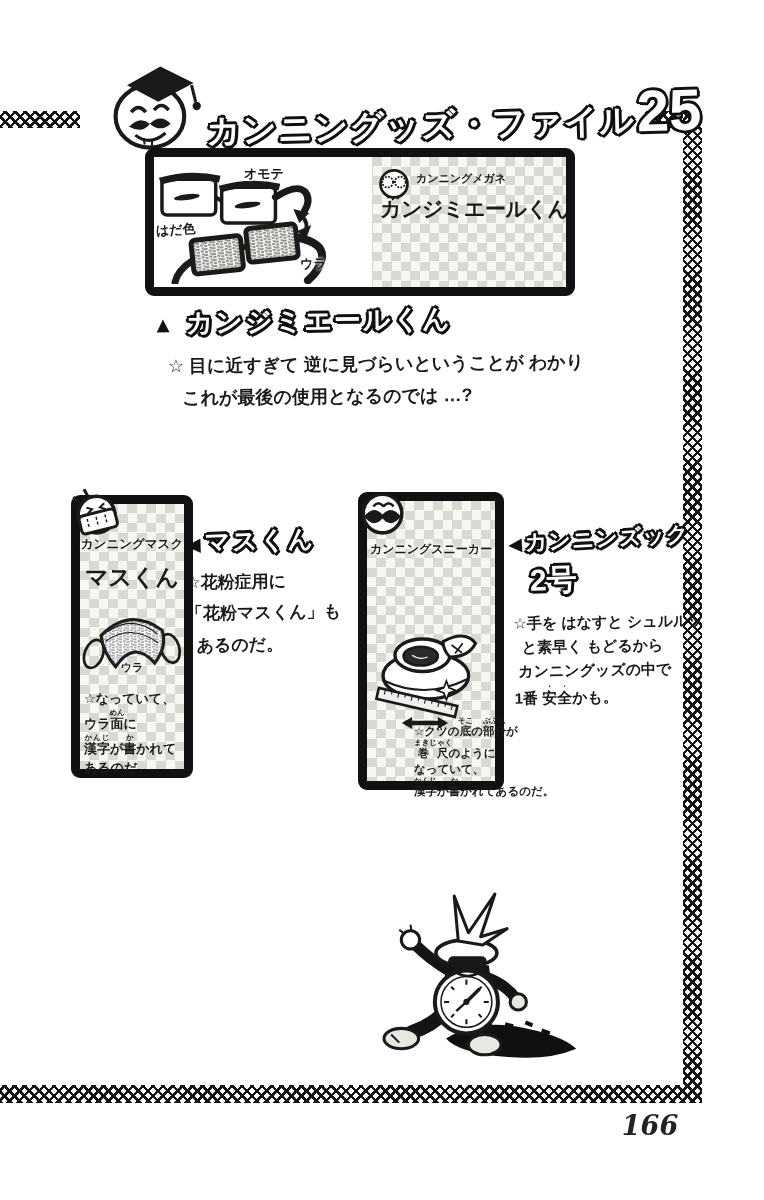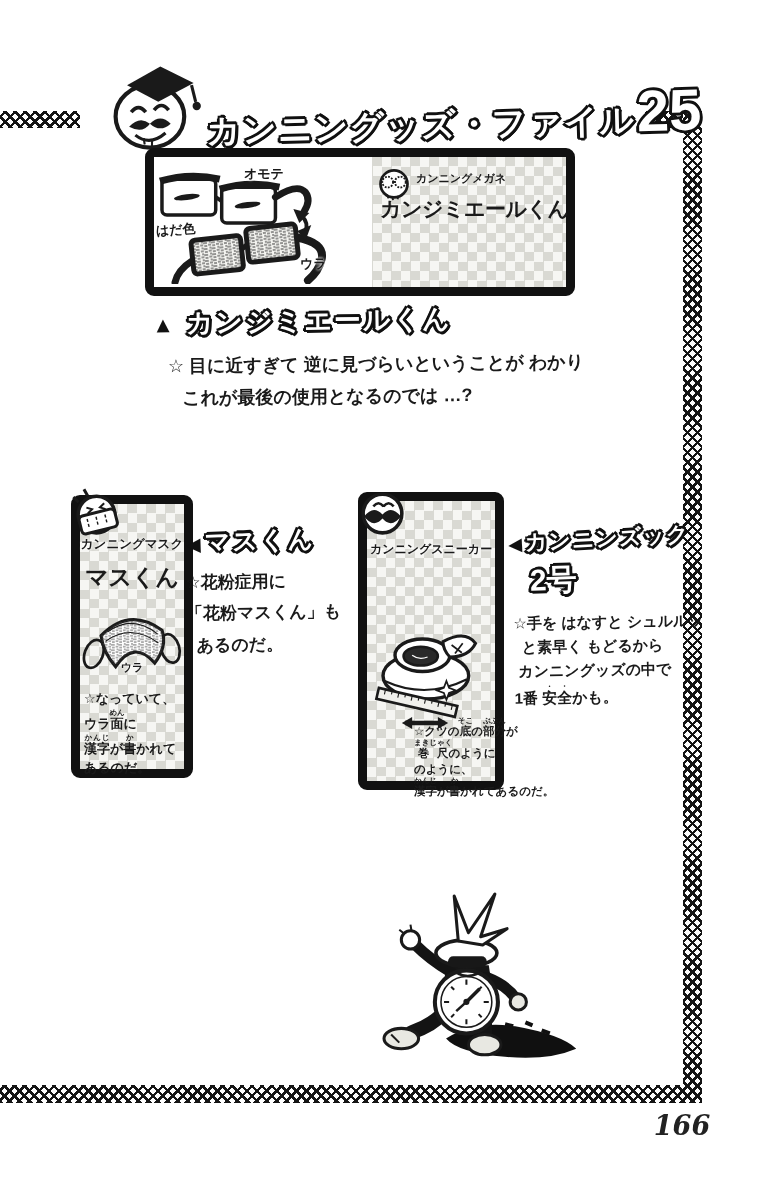--- a/index.html
+++ b/index.html
@@ -87,21 +87,21 @@
   #sec-sneaker-head .marker{font-size:18px;margin-right:2px;}
   #sec-sneaker-head2{left:530px;top:560px;font-size:30px;transform:rotate(-2deg);}
   #sec-sneaker-comment{left:514px;top:610px;font-size:15px;line-height:1.6;transform:rotate(-1deg);white-space:nowrap;}
 
   
   ruby{ruby-position:over;}
   rt{font-size:7.5px;font-weight:700;letter-spacing:0;}
 
   
   #hero{left:352px;top:888px;width:240px;height:178px;}
-  #page-number{left:632px;top:1110px;width:100px;text-align:center;
+  #page-number{left:600px;top:1110px;width:100px;text-align:center;
     font-family:"DejaVu Serif","Liberation Serif",serif;font-style:italic;font-weight:700;font-size:27px;color:#222;}
 </style>
 </head>
 <body>
 
 <div class="page">
 
   <div class="abs checker-dark" id="strip-top-left"></div>
   <div class="abs checker-dark" id="strip-top-right"></div>
   <div class="abs checker-dark" id="strip-right"></div>
@@ -256,21 +256,21 @@
           <path d="M14,104 v6 M22,104 v4 M30,104 v6 M38,104 v4 M46,104 v6 M54,104 v4 M62,104 v6 M70,104 v4 M78,104 v6 M86,104 v4 M94,104 v6" stroke="#1a1a1a" stroke-width="1.3"></path>
         </g>
         <line x1="40" y1="133" x2="86" y2="133" stroke="#1a1a1a" stroke-width="5"></line>
         <polygon points="36,133 48,126 48,140" fill="#1a1a1a"></polygon>
         <polygon points="90,133 78,126 78,140" fill="#1a1a1a"></polygon>
       </svg>
     </div>
     <div class="abs" id="ps-desc">
       <div>☆クツの<ruby>底<rt>そこ</rt></ruby>の<ruby>部分<rt>ぶぶん</rt></ruby>が</div>
       <div><ruby>巻尺<rt>まきじゃく</rt></ruby>のように</div>
-      <div>のように、</div>
+      <div>なっていて、</div>
       <div><ruby>漢字<rt>かんじ</rt></ruby>が<ruby>書<rt>か</rt></ruby>かれてあるのだ。</div>
     </div>
   </div>
 
   <div class="abs outline-text" id="sec-sneaker-head">
     <span class="marker">◀</span><span>カンニンズック</span>
   </div>
   <div class="abs outline-text" id="sec-sneaker-head2">2号</div>
   <div class="abs hand" id="sec-sneaker-comment">
     <div>☆手を はなすと シュルルッ</div>

